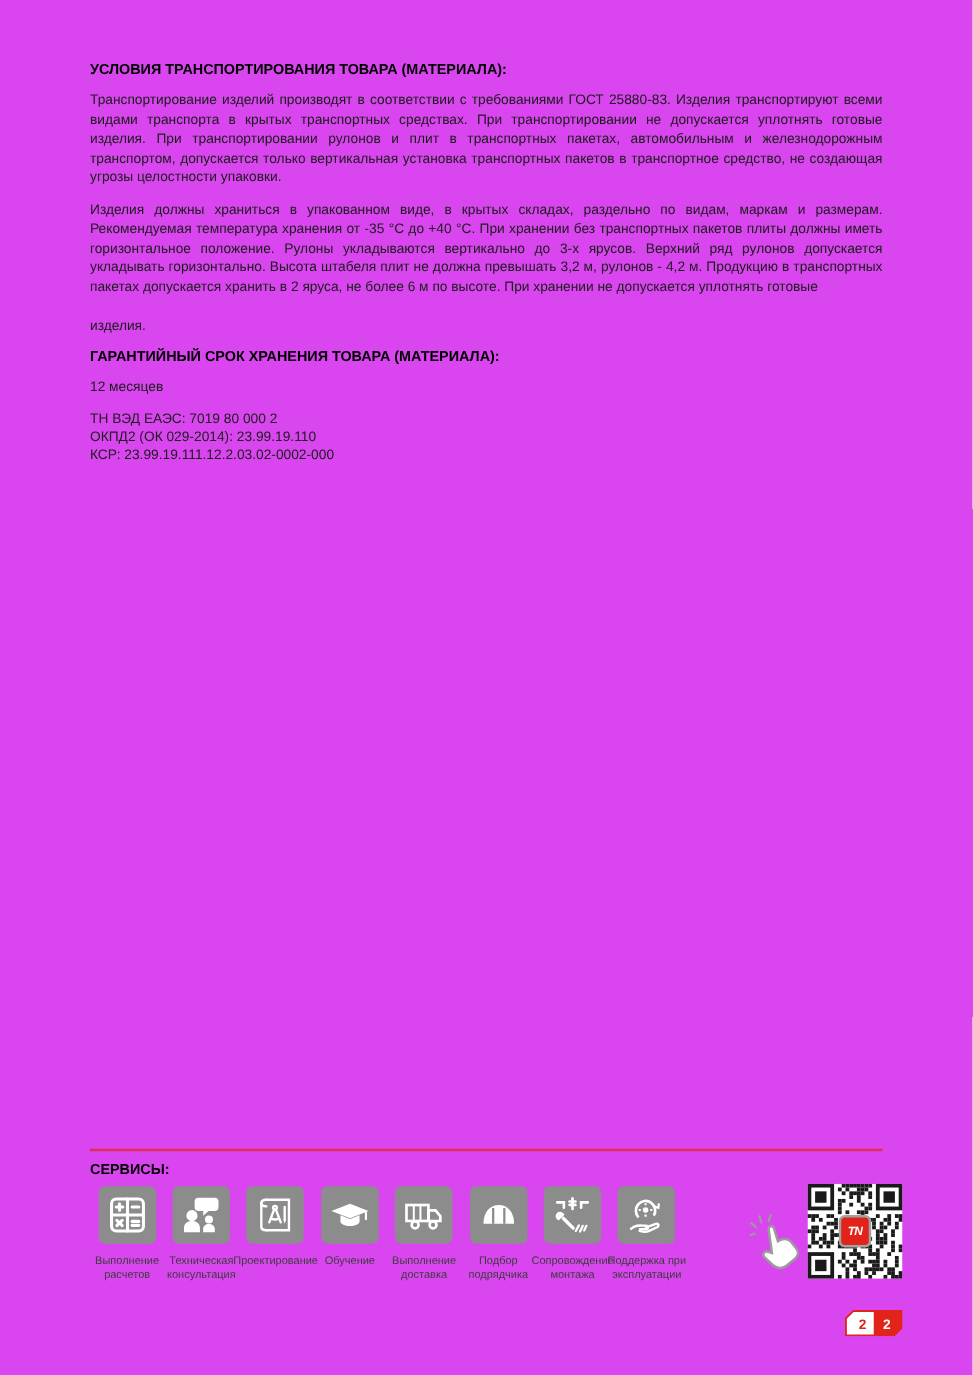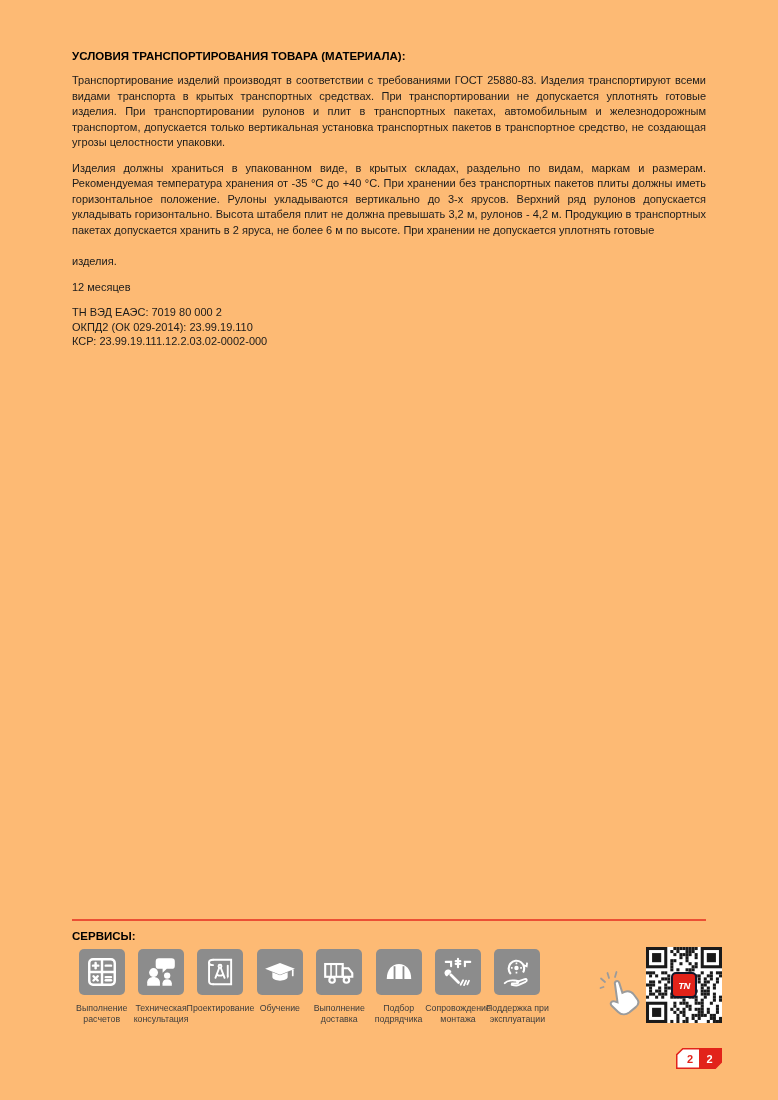--- a/index.html
+++ b/index.html
@@ -1,16 +1,16 @@
 <!DOCTYPE html>
 <html><head>
 <meta charset="utf-8">
 <style>
   html,body{margin:0;padding:0;background:#fff;}
-  .page{position:relative;width:778px;height:1100px;background:#fdba74;overflow:hidden;
+  .page{position:relative;width:778px;height:1100px;background:#d946ef;overflow:hidden;
         font-family:"Liberation Sans",sans-serif;color:#1b1b1b;}
   .content{position:absolute;left:72px;top:50px;width:634px;}
   h2.sec{font-size:11.5px;line-height:13px;font-weight:bold;color:#000;margin:0 0 10px;}
   p.just{font-size:11px;line-height:15.5px;text-align:justify;margin:0 0 10px;}
   p.just.nomb{margin-bottom:16px;}
   p.plain{font-size:11px;line-height:15.5px;margin:0 0 10px;}
   p.code-line{font-size:11px;line-height:14.5px;margin:0;}
   .codes{margin-top:2px;}
 
   
@@ -20,21 +20,21 @@
   .svc-row{display:flex;width:536px;}
   .svc{width:59.4px;display:flex;flex-direction:column;align-items:center;flex:none;}
   .svc-box{width:46px;height:46px;background:#8C8C8C;border-radius:5px;
            display:flex;align-items:center;justify-content:center;flex:none;}
   .svc-icon{width:34px;height:34px;display:block;}
   .svc-label{width:76px;margin:8px -8.3px 0;font-size:8.8px;line-height:10.5px;
              text-align:center;color:#3d3d3d;}
   .hand{position:absolute;left:527px;top:50px;width:42px;height:60px;}
   .qr{position:absolute;left:574px;top:28px;width:76px;height:76px;}
   .qr-logo{position:absolute;left:50%;top:50%;transform:translate(-50%,-50%);
-           width:22px;height:22px;background:#E2231A;border:2px solid #0f172a;border-radius:5px;
+           width:22px;height:22px;background:#E2231A;border:2px solid #a3a3a3;border-radius:5px;
            color:#fff;font-weight:bold;font-style:italic;font-size:9.5px;letter-spacing:-.5px;
            display:flex;align-items:center;justify-content:center;}
 
   
   .badge{position:absolute;left:676px;top:1048px;}
   .badge text{font-family:"Liberation Sans",sans-serif;font-size:11px;font-weight:bold;text-anchor:middle;}
   .b-red{fill:#E2231A;}
   .b-white{fill:#fff;}
 </style>
 </head>
@@ -130,20 +130,21 @@
 
 <div class="page">
 
   <div class="content">
     <h2 class="sec">УСЛОВИЯ ТРАНСПОРТИРОВАНИЯ ТОВАРА (МАТЕРИАЛА):</h2>
     <p class="just">Транспортирование изделий производят в соответствии с требованиями ГОСТ 25880-83. Изделия транспортируют всеми видами транспорта в крытых транспортных средствах. При транспортировании не допускается уплотнять готовые изделия. При транспортировании рулонов и плит в транспортных пакетах, автомобильным и железнодорожным транспортом, допускается только вертикальная установка транспортных пакетов в транспортное средство, не создающая угрозы целостности упаковки.</p>
 
     <p class="just nomb">Изделия должны храниться в упакованном виде, в крытых складах, раздельно по видам, маркам и размерам. Рекомендуемая температура хранения от -35 °С до +40 °С. При хранении без транспортных пакетов плиты должны иметь горизонтальное положение. Рулоны укладываются вертикально до 3-х ярусов. Верхний ряд рулонов допускается укладывать горизонтально. Высота штабеля плит не должна превышать 3,2 м, рулонов - 4,2 м. Продукцию в транспортных пакетах допускается хранить в 2 яруса, не более 6 м по высоте. При хранении не допускается уплотнять готовые</p>
     <p class="plain">изделия.</p>
 
+    <h2 class="sec">ГАРАНТИЙНЫЙ СРОК ХРАНЕНИЯ ТОВАРА (МАТЕРИАЛА):</h2>
     <p class="plain">12 месяцев</p>
 
     <div class="codes">
       <p class="code-line">ТН ВЭД ЕАЭС: 7019 80 000 2</p>
       <p class="code-line">ОКПД2 (ОК 029-2014): 23.99.19.110</p>
       <p class="code-line">КСР: 23.99.19.111.12.2.03.02-0002-000</p>
     </div>
   </div>
 
   <div class="services">

